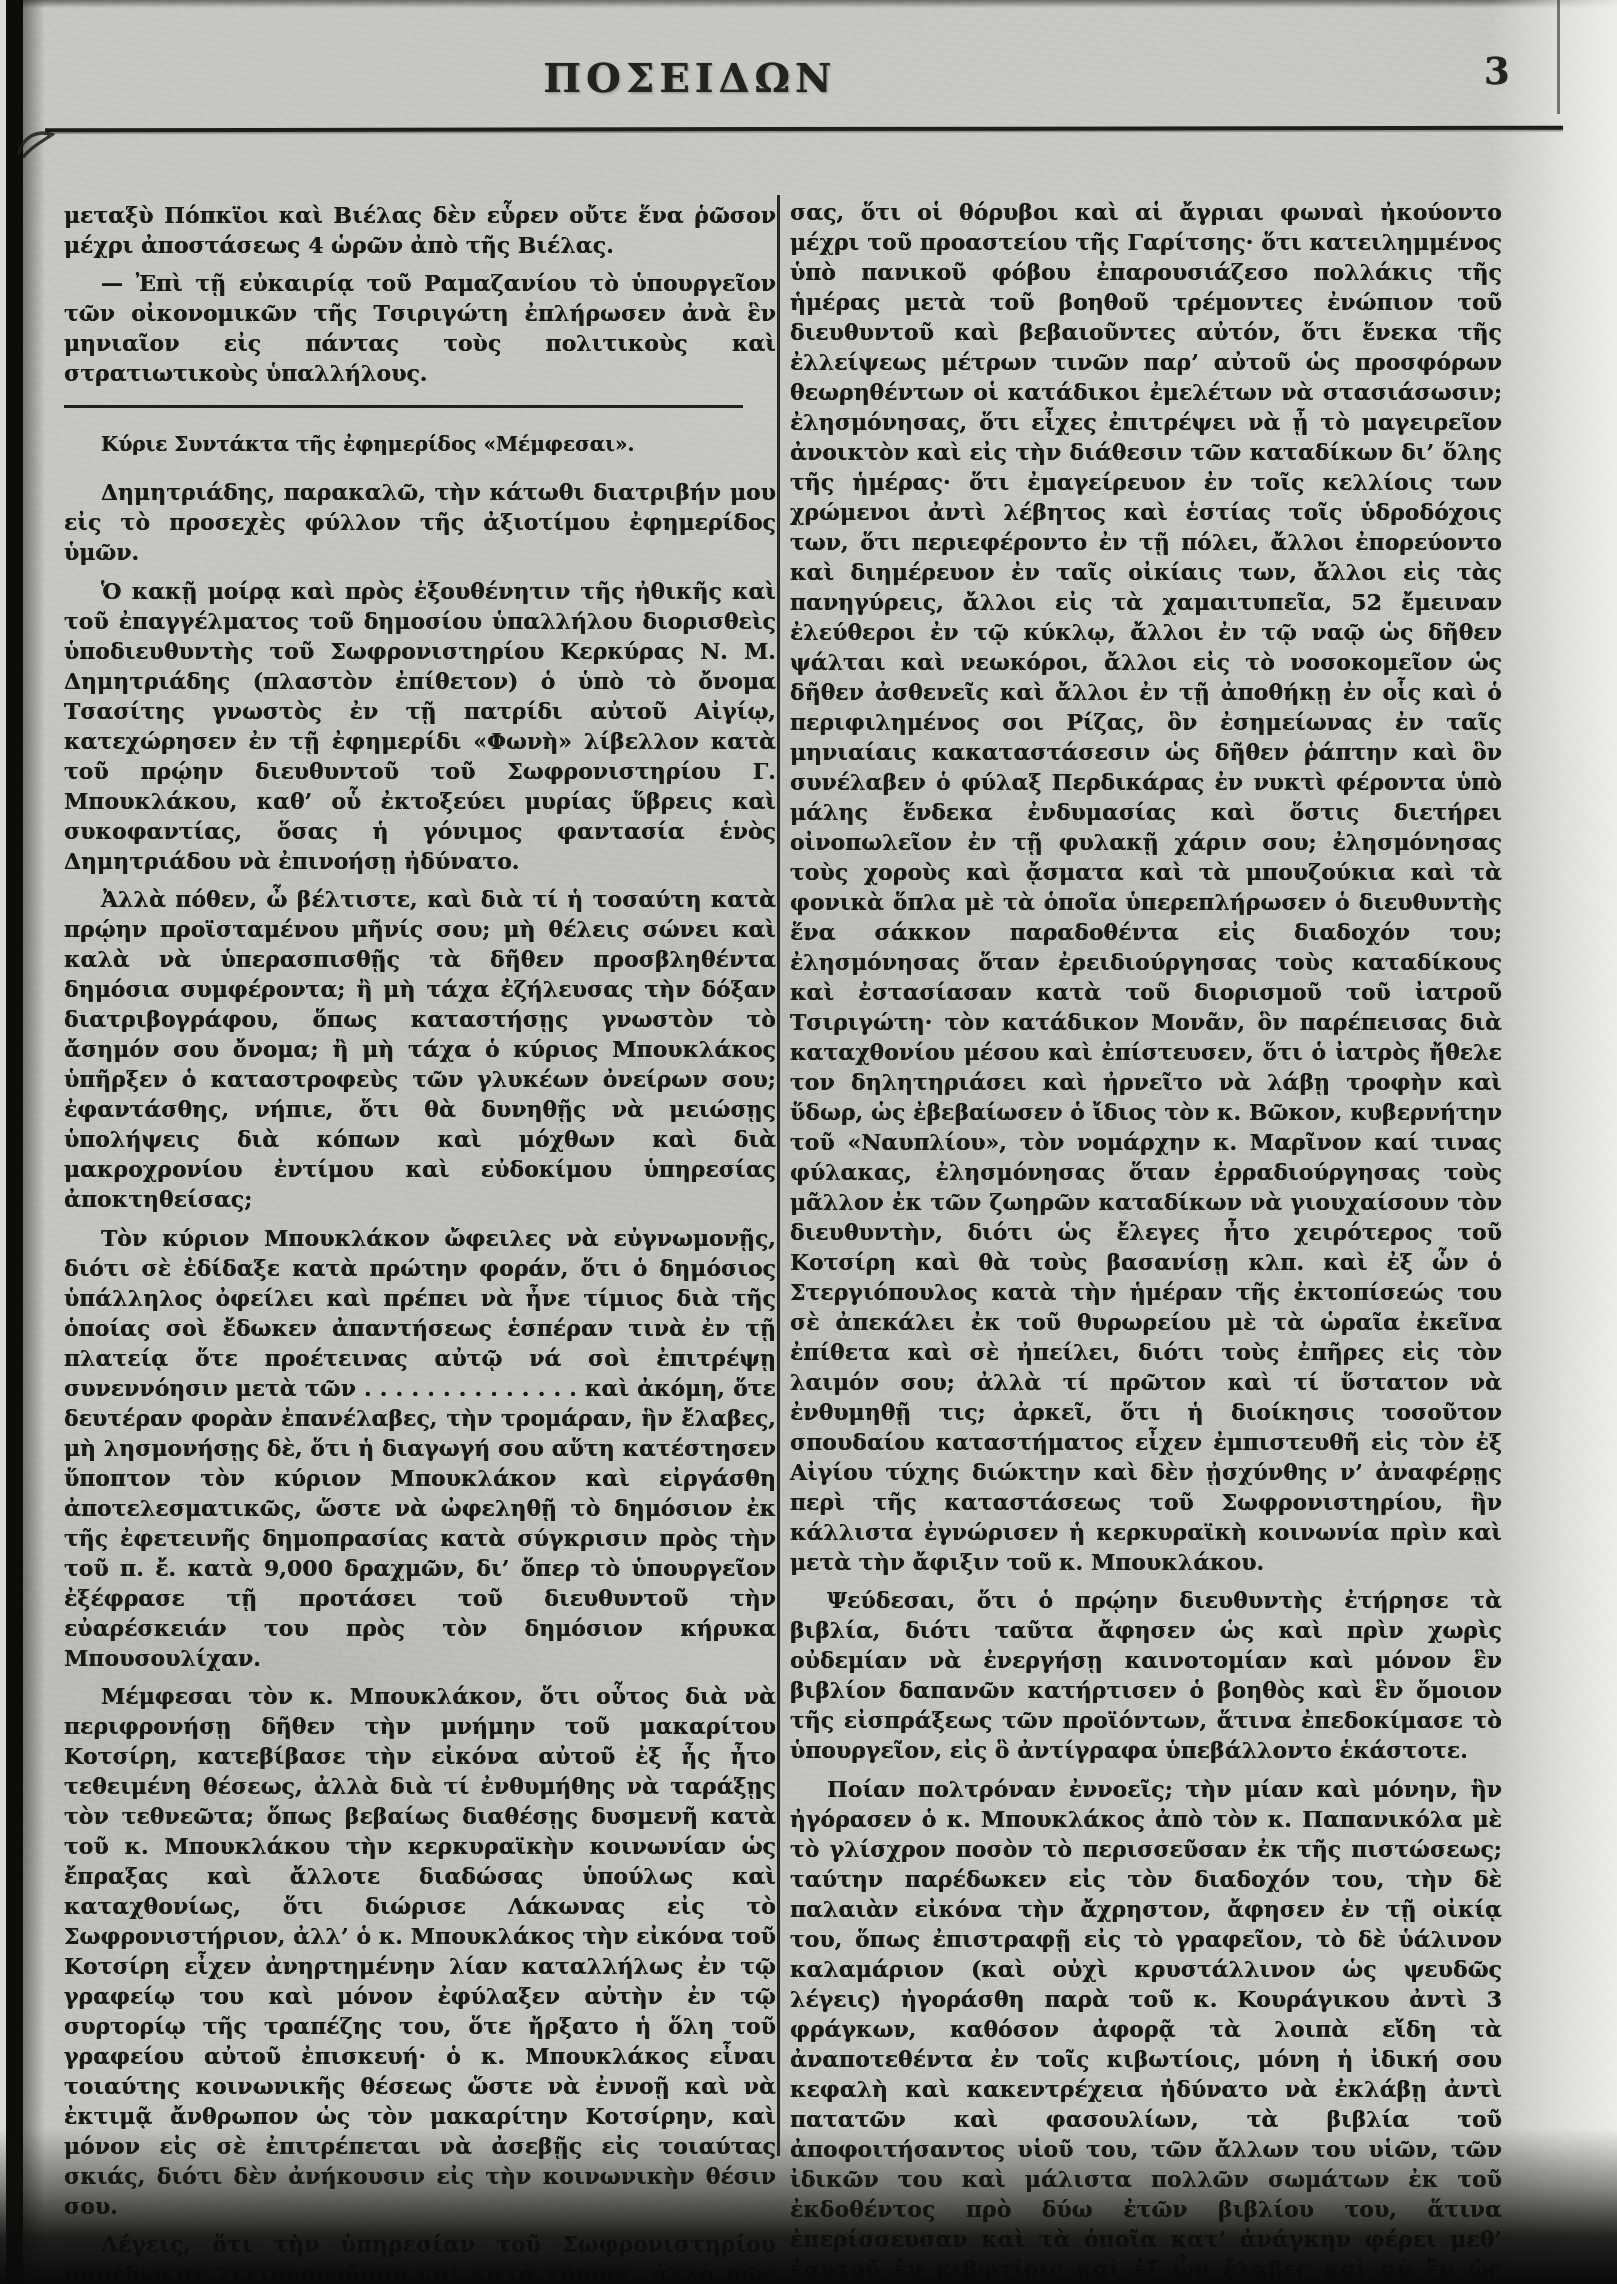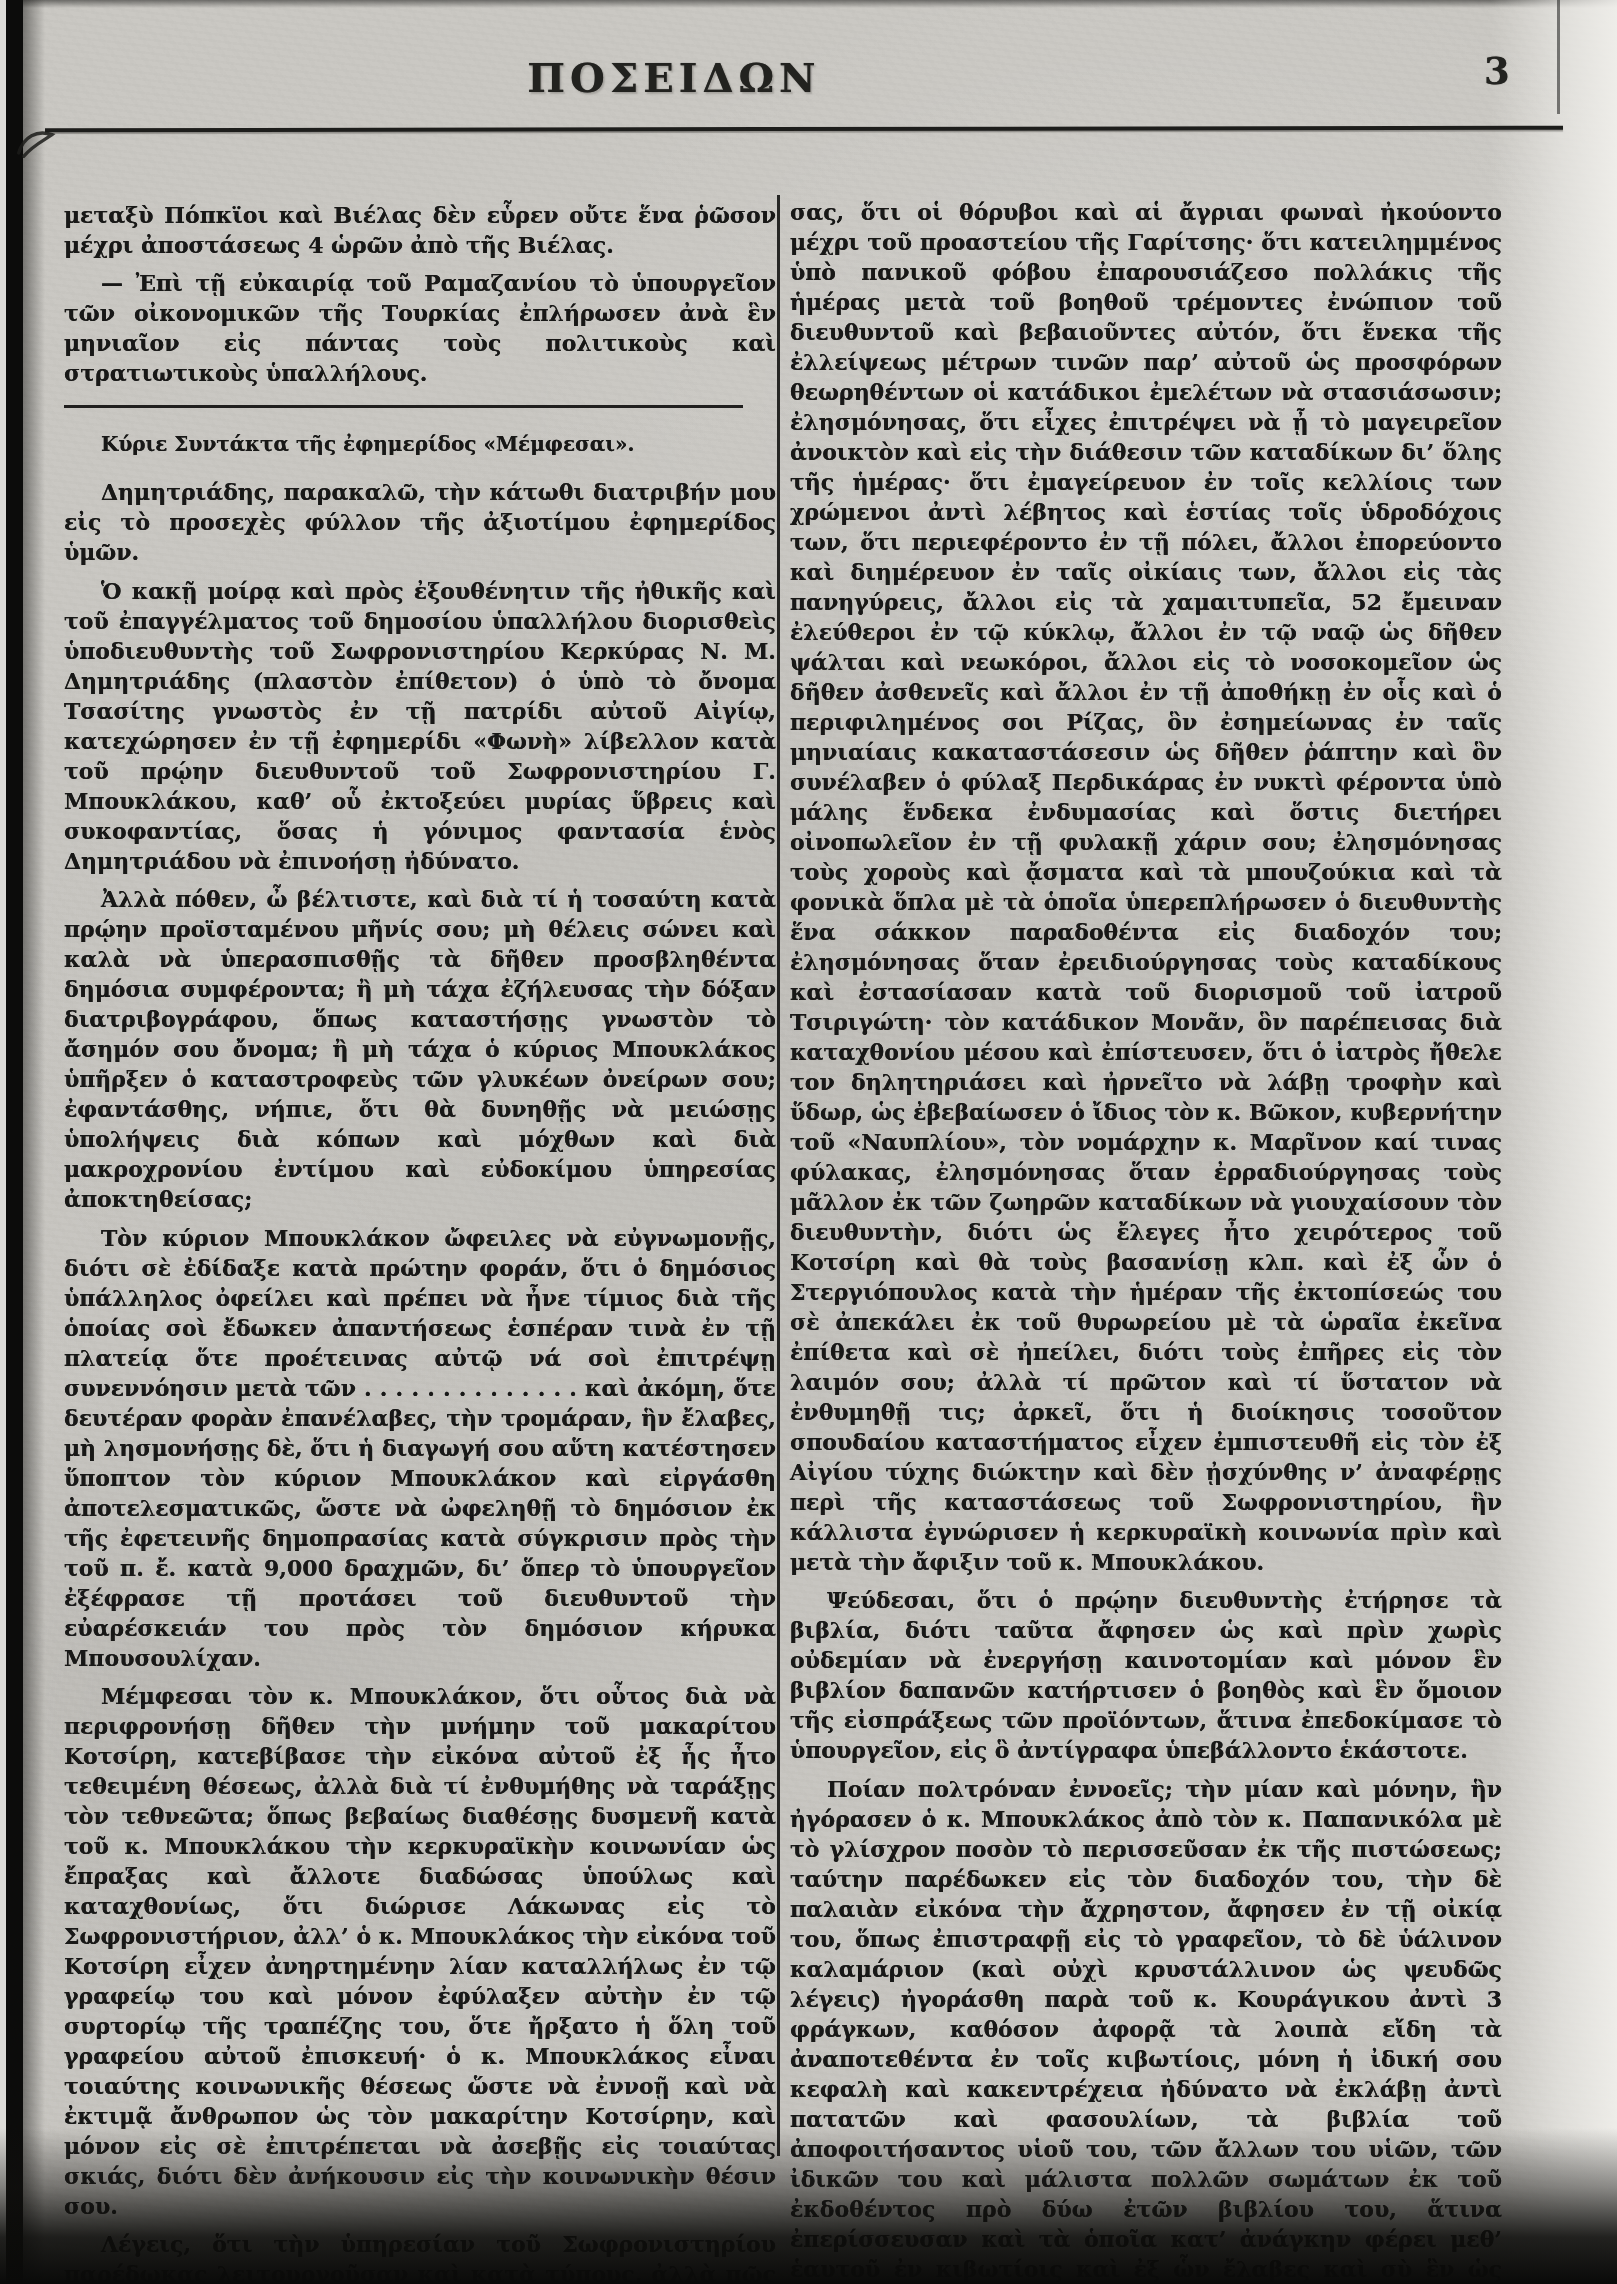--- a/index.html
+++ b/index.html
@@ -25,21 +25,21 @@
   .edge-left-fade  { position: absolute; left: 23px; top: 0; width: 22px; height: 100%;
       background: linear-gradient(to right, rgba(20,20,18,.45), rgba(20,20,18,0)); }
   .edge-top { position: absolute; left: 0; top: 0; width: 100%; height: 8.4px;
       background: linear-gradient(to bottom, rgba(15,15,14,.5), rgba(15,15,14,0)); }
   .right-light { position: absolute; right: 0; top: 0; width: 126px; height: 100%;
       background: linear-gradient(to right, rgba(236,235,231,0) 0%, rgba(236,235,231,.65) 55%, rgba(242,241,237,.9) 100%); }
   .right-edge-line { position: absolute; left: 1557px; top: 0; width: 2.5px; height: 114px; background: #2c2c2a; opacity: .6; }
   .bottom-shadow { position: absolute; left: 0; bottom: 0; width: 100%; height: 156px; z-index: 5;
       background: linear-gradient(to bottom, rgba(18,17,15,0) 0%, rgba(18,17,15,.45) 38%, rgba(12,12,10,.9) 70%, #0a0a09 100%); }
 
-  .masthead-title { position: absolute; left: 518px; top: 54px; width: 312px; text-align: center;
+  .masthead-title { position: absolute; left: 534px; top: 54px; width: 312px; text-align: center;
       font-size: 40px; font-weight: bold; letter-spacing: 5px; color: #22221f;
       text-shadow: 0 0 0.8px rgba(25,25,22,.7), 1.7px 1.7px 1.7px rgba(120,118,112,.4); }
   .page-number { position: absolute; left: 1484px; top: 49px; font-size: 37px; font-weight: bold; color: #232320;
       text-shadow: 0 0 0.8px rgba(25,25,22,.7); }
   .masthead-rule { position: absolute; left: 45px; top: 127px; width: 1518px; height: 4.2px; background: #1d1d1b;
       transform: rotate(-0.1deg); box-shadow: 0 1.7px 0.8px rgba(90,88,84,.5); }
   .flourish { position: absolute; left: 15px; top: 123px; }
 
   .col { position: absolute; font-size: 22px; line-height: 30px; text-align: justify; }
   .col-left  { left: 64px;  top: 200px; width: 712px; font-weight: bold; }
@@ -67,21 +67,21 @@
   <div class="masthead-title">ΠΟΣΕΙΔΩΝ</div>
   <div class="page-number">3</div>
   <div class="masthead-rule"></div>
   <svg class="flourish" width="59" height="40" viewBox="0 0 70 48">
     <path d="M4 36 C 10 16, 26 8, 44 14 C 36 20, 22 26, 10 40" fill="none" stroke="#1c1c1a" stroke-width="4" stroke-linecap="round" opacity="0.85"></path>
   </svg>
 
   <div class="col col-left">
     <div>
         <p class="para">μεταξὺ Πόπκϊοι καὶ Βιέλας δὲν εὗρεν οὔτε ἕνα ῥῶσον μέχρι ἀποστάσεως 4 ὡρῶν ἀπὸ τῆς Βιέλας.</p>
-        <p class="para indent">— Ἐπὶ τῇ εὐκαιρίᾳ τοῦ Ραμαζανίου τὸ ὑπουργεῖον τῶν οἰκονομικῶν τῆς Τουρκίας ἐπλήρωσεν ἀνὰ ἓν μηνιαῖον εἰς πάντας τοὺς πολιτικοὺς καὶ στρατιωτικοὺς ὑπαλλήλους.</p>
+        <p class="para indent">— Ἐπὶ τῇ εὐκαιρίᾳ τοῦ Ραμαζανίου τὸ ὑπουργεῖον τῶν οἰκονομικῶν τῆς Τσιριγώτη ἐπλήρωσεν ἀνὰ ἓν μηνιαῖον εἰς πάντας τοὺς πολιτικοὺς καὶ στρατιωτικοὺς ὑπαλλήλους.</p>
       </div>
     <div class="rule-separator"></div>
     <div>
         <p class="para indent salutation">Κύριε Συντάκτα τῆς ἐφημερίδος «Μέμφεσαι».</p>
         <p class="para indent">Δημητριάδης, παρακαλῶ, τὴν κάτωθι διατριβήν μου εἰς τὸ προσεχὲς φύλλον τῆς ἀξιοτίμου ἐφημερίδος ὑμῶν.</p>
         <p class="para indent">Ὁ κακῇ μοίρᾳ καὶ πρὸς ἐξουθένητιν τῆς ἠθικῆς καὶ τοῦ ἐπαγγέλματος τοῦ δημοσίου ὑπαλλήλου διορισθεὶς ὑποδιευθυντὴς τοῦ Σωφρονιστηρίου Κερκύρας Ν. Μ. Δημητριάδης (πλαστὸν ἐπίθετον) ὁ ὑπὸ τὸ ὄνομα Τσασίτης γνωστὸς ἐν τῇ πατρίδι αὐτοῦ Αἰγίῳ, κατεχώρησεν ἐν τῇ ἐφημερίδι «Φωνὴ» λίβελλον κατὰ τοῦ πρῴην διευθυντοῦ τοῦ Σωφρονιστηρίου Γ. Μπουκλάκου, καθ’ οὗ ἐκτοξεύει μυρίας ὕβρεις καὶ συκοφαντίας, ὅσας ἡ γόνιμος φαντασία ἑνὸς Δημητριάδου νὰ ἐπινοήσῃ ἠδύνατο.</p>
         <p class="para indent">Ἀλλὰ πόθεν, ὦ βέλτιστε, καὶ διὰ τί ἡ τοσαύτη κατὰ πρῴην προϊσταμένου μῆνίς σου; μὴ θέλεις σώνει καὶ καλὰ νὰ ὑπερασπισθῇς τὰ δῆθεν προσβληθέντα δημόσια συμφέροντα; ἢ μὴ τάχα ἐζήλευσας τὴν δόξαν διατριβογράφου, ὅπως καταστήσῃς γνωστὸν τὸ ἄσημόν σου ὄνομα; ἢ μὴ τάχα ὁ κύριος Μπουκλάκος ὑπῆρξεν ὁ καταστροφεὺς τῶν γλυκέων ὀνείρων σου; ἐφαντάσθης, νήπιε, ὅτι θὰ δυνηθῇς νὰ μειώσῃς ὑπολήψεις διὰ κόπων καὶ μόχθων καὶ διὰ μακροχρονίου ἐντίμου καὶ εὐδοκίμου ὑπηρεσίας ἀποκτηθείσας;</p>
         <p class="para indent">Τὸν κύριον Μπουκλάκον ὤφειλες νὰ εὐγνωμονῇς, διότι σὲ ἐδίδαξε κατὰ πρώτην φοράν, ὅτι ὁ δημόσιος ὑπάλληλος ὀφείλει καὶ πρέπει νὰ ἦνε τίμιος διὰ τῆς ὁποίας σοὶ ἔδωκεν ἀπαντήσεως ἑσπέραν τινὰ ἐν τῇ πλατείᾳ ὅτε προέτεινας αὐτῷ νά σοὶ ἐπιτρέψῃ συνεννόησιν μετὰ τῶν . . . . . . . . . . . . . . καὶ ἀκόμη, ὅτε δευτέραν φορὰν ἐπανέλαβες, τὴν τρομάραν, ἣν ἔλαβες, μὴ λησμονήσῃς δὲ, ὅτι ἡ διαγωγή σου αὕτη κατέστησεν ὕποπτον τὸν κύριον Μπουκλάκον καὶ εἰργάσθη ἀποτελεσματικῶς, ὥστε νὰ ὠφεληθῇ τὸ δημόσιον ἐκ τῆς ἐφετεινῆς δημοπρασίας κατὰ σύγκρισιν πρὸς τὴν τοῦ π. ἔ. κατὰ 9,000 δραχμῶν, δι’ ὅπερ τὸ ὑπουργεῖον ἐξέφρασε τῇ προτάσει τοῦ διευθυντοῦ τὴν εὐαρέσκειάν του πρὸς τὸν δημόσιον κήρυκα Μπουσουλίχαν.</p>
         <p class="para indent">Μέμφεσαι τὸν κ. Μπουκλάκον, ὅτι οὗτος διὰ νὰ περιφρονήσῃ δῆθεν τὴν μνήμην τοῦ μακαρίτου Κοτσίρη, κατεβίβασε τὴν εἰκόνα αὐτοῦ ἐξ ἧς ἦτο τεθειμένη θέσεως, ἀλλὰ διὰ τί ἐνθυμήθης νὰ ταράξῃς τὸν τεθνεῶτα; ὅπως βεβαίως διαθέσῃς δυσμενῆ κατὰ τοῦ κ. Μπουκλάκου τὴν κερκυραϊκὴν κοινωνίαν ὡς ἔπραξας καὶ ἄλλοτε διαδώσας ὑπούλως καὶ καταχθονίως, ὅτι διώρισε Λάκωνας εἰς τὸ Σωφρονιστήριον, ἀλλ’ ὁ κ. Μπουκλάκος τὴν εἰκόνα τοῦ Κοτσίρη εἶχεν ἀνηρτημένην λίαν καταλλήλως ἐν τῷ γραφείῳ του καὶ μόνον ἐφύλαξεν αὐτὴν ἐν τῷ συρτορίῳ τῆς τραπέζης του, ὅτε ἤρξατο ἡ ὅλη τοῦ γραφείου αὐτοῦ ἐπισκευή· ὁ κ. Μπουκλάκος εἶναι τοιαύτης κοινωνικῆς θέσεως ὥστε νὰ ἐννοῇ καὶ νὰ ἐκτιμᾷ ἄνθρωπον ὡς τὸν μακαρίτην Κοτσίρην, καὶ μόνον εἰς σὲ ἐπιτρέπεται νὰ ἀσεβῇς εἰς τοιαύτας σκιάς, διότι δὲν ἀνήκουσιν εἰς τὴν κοινωνικὴν θέσιν σου.</p>
         <p class="para indent">Λέγεις, ὅτι τὴν ὑπηρεσίαν τοῦ Σωφρονιστηρίου παρέδωκας λειτουργοῦσαν καὶ κατὰ τύπους, ἀλλὰ πῶς ἐνόησας τοῦτο ἀφοῦ ἐντελῶς ἀγνοεῖς τί ἐστι λειτουργία καὶ τύπος; ἢ ἐλησμόνησας, ὅτι πρὶν ἢ ὁ κ. Μπουκλάκος παραλάβῃ τὴν ὑπηρεσίαν δὲν ἐτόλμας νὰ πορευθῇς εἰς τὸ γραφεῖόν σου, ἀλλὰ μόνον κατὰ τὰς ὥρας τῆς ἀπομονώσεως τῶν καταδίκων; ἐλησμόνη-</p>

